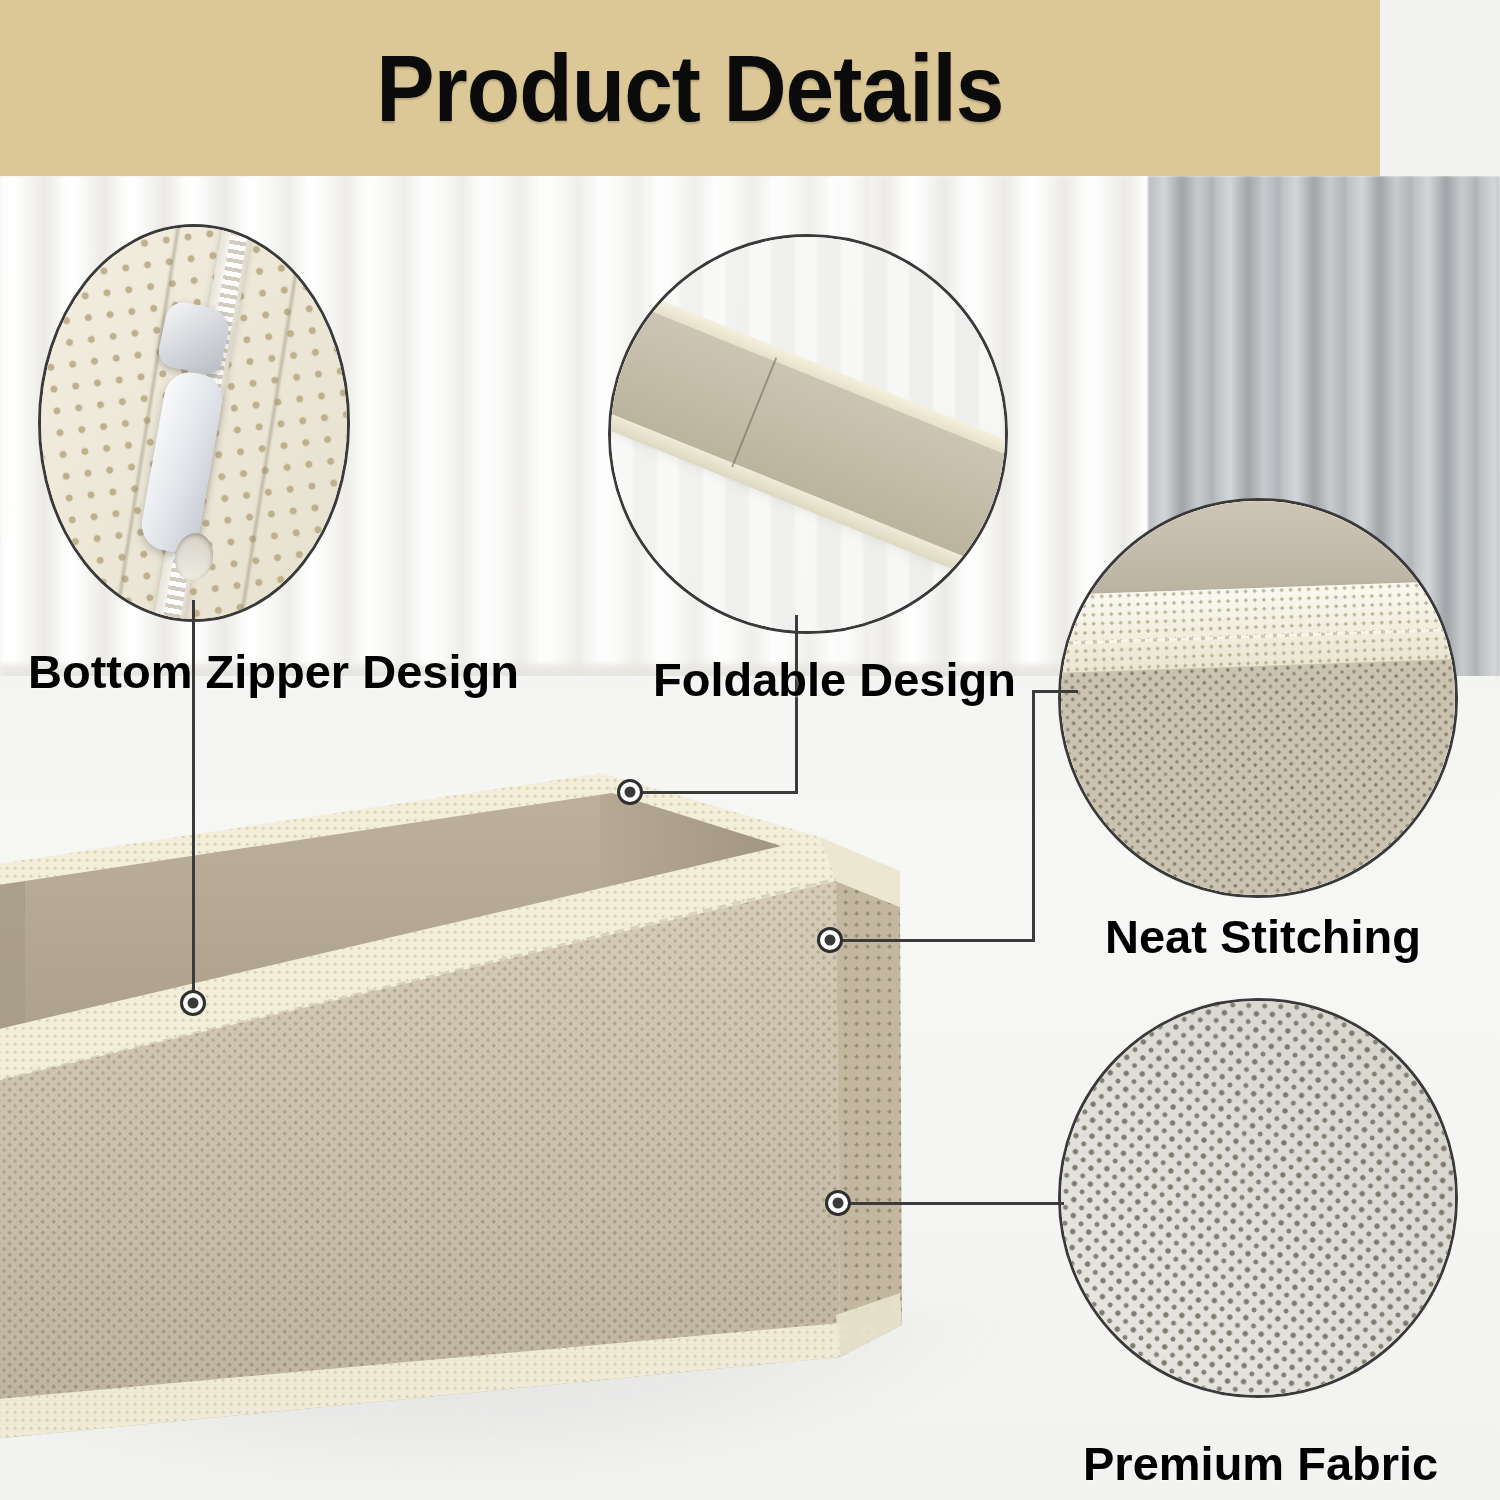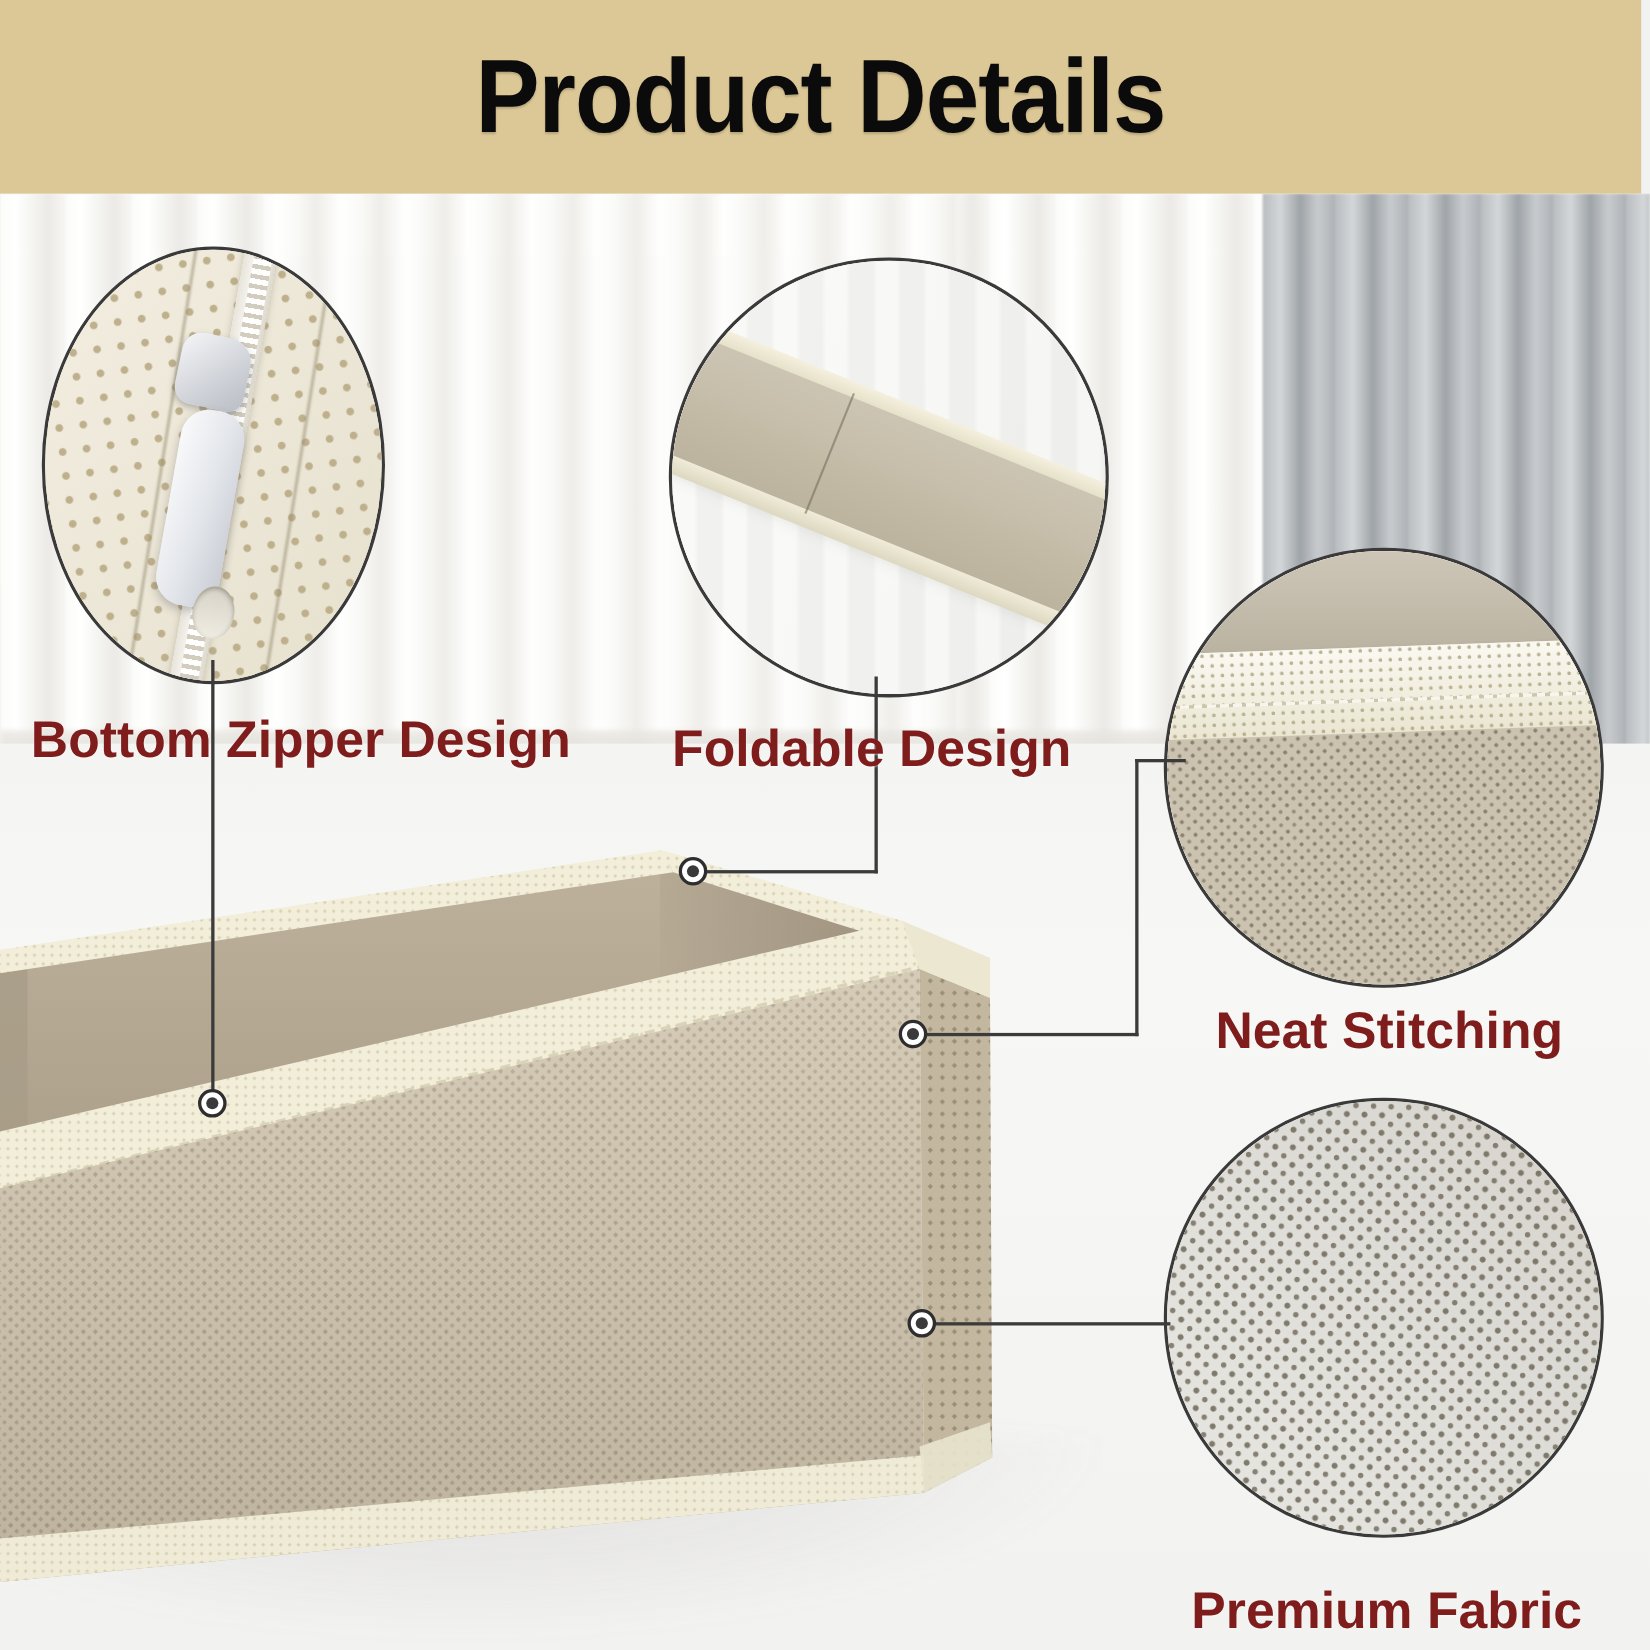--- a/index.html
+++ b/index.html
@@ -5,21 +5,21 @@
   html,body{margin:0;padding:0;}
   body{
     width:1500px;height:1500px;overflow:hidden;position:relative;
     background:#f2f2f0;
     font-family:"Liberation Sans","DejaVu Sans",sans-serif;
   }
   #stage{position:absolute;inset:0;width:1500px;height:1500px;overflow:hidden;}
 
   
   .banner{
-    position:absolute;left:0;top:0;width:1492px;height:176px;
+    position:absolute;left:0;top:0;width:1380px;height:176px;
     background:#dcc896;
     display:flex;align-items:center;justify-content:center;
     z-index:40;
   }
   .banner-title{
     font-size:95px;font-weight:bold;color:#0b0b0b;
     letter-spacing:-1px;line-height:1;
     transform:scaleX(.92);
     text-shadow:0 2px 2px rgba(0,0,0,.18);
   }
@@ -215,21 +215,21 @@
       radial-gradient(circle at 5px 5px, rgba(110,104,88,.85) 2.3px, rgba(0,0,0,0) 3.1px),
       radial-gradient(circle at 13px 13px, rgba(110,104,88,.8) 2.1px, rgba(0,0,0,0) 2.9px),
       linear-gradient(45deg,rgba(255,255,255,.35),rgba(140,134,118,.12));
     background-size:16px 16px,16px 16px,100% 100%;
     transform:rotate(2deg);
   }
 
   
   .label{
     position:absolute;z-index:32;
-    font-size:47px;font-weight:bold;color:#7f1d1d;
+    font-size:47px;font-weight:bold;color:#000000;
     white-space:nowrap;line-height:1;
     text-shadow:0 1px 2px rgba(255,255,255,.55);
   }
   .lead{position:absolute;z-index:30;background:#3b3b3b;}
   .lead.h{height:3px;}
   .lead.v{width:3px;}
   .dot{
     position:absolute;z-index:33;width:26px;height:26px;border-radius:50%;
     border:3px solid #2e2e2e;background:#fff;box-sizing:border-box;
   }
@@ -361,17 +361,17 @@
   <div class="dot" style="left:180px;top:990px;"></div>
   <div class="dot" style="left:617px;top:779px;"></div>
   <div class="dot" style="left:817px;top:927px;"></div>
   <div class="dot" style="left:825px;top:1190px;"></div>
 
   <div class="banner">
     <div class="banner-title">Product Details</div>
   </div>
 
   <div class="label" style="left:28px;top:648px;">Bottom Zipper Design</div>
-  <div class="label" style="left:611px;top:656px;">Foldable Design</div>
+  <div class="label" style="left:653px;top:656px;">Foldable Design</div>
   <div class="label" style="left:1105px;top:913px;">Neat Stitching</div>
   <div class="label" style="left:1083px;top:1440px;">Premium Fabric</div>
 
 </div>
 
 </body></html>

